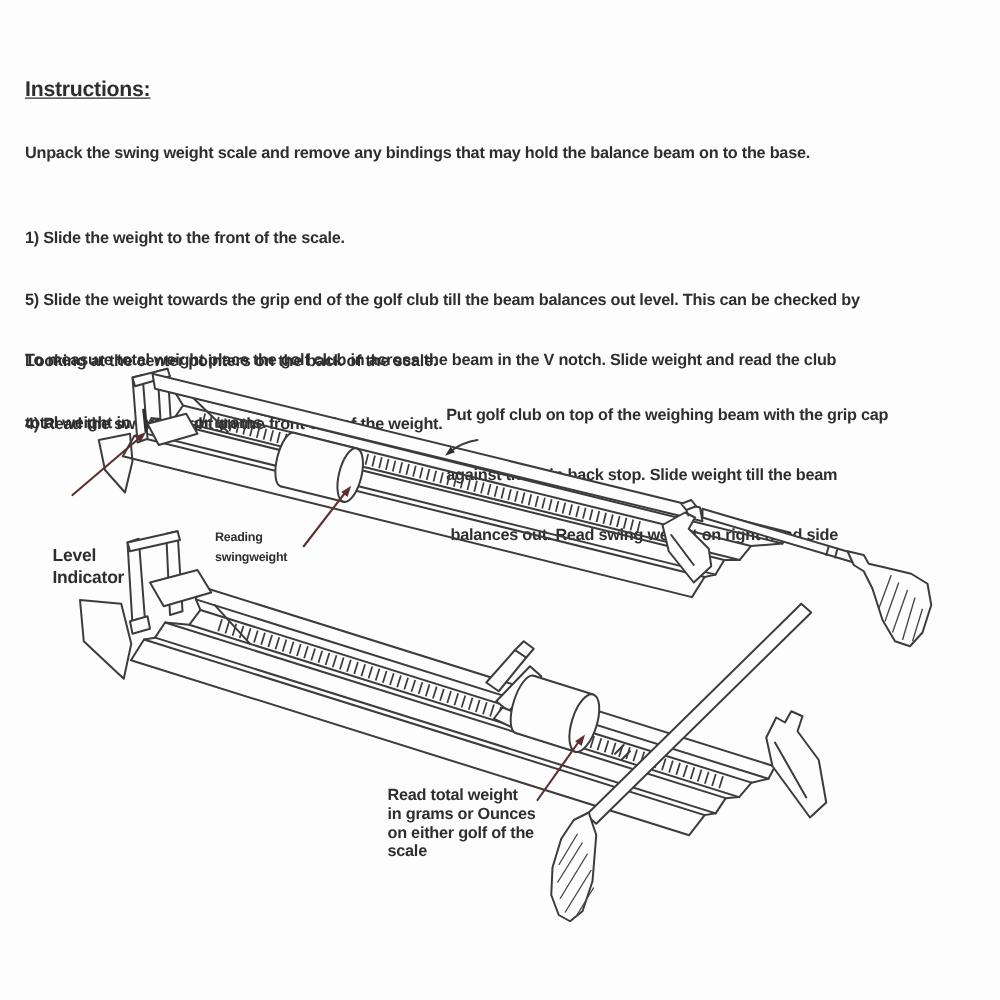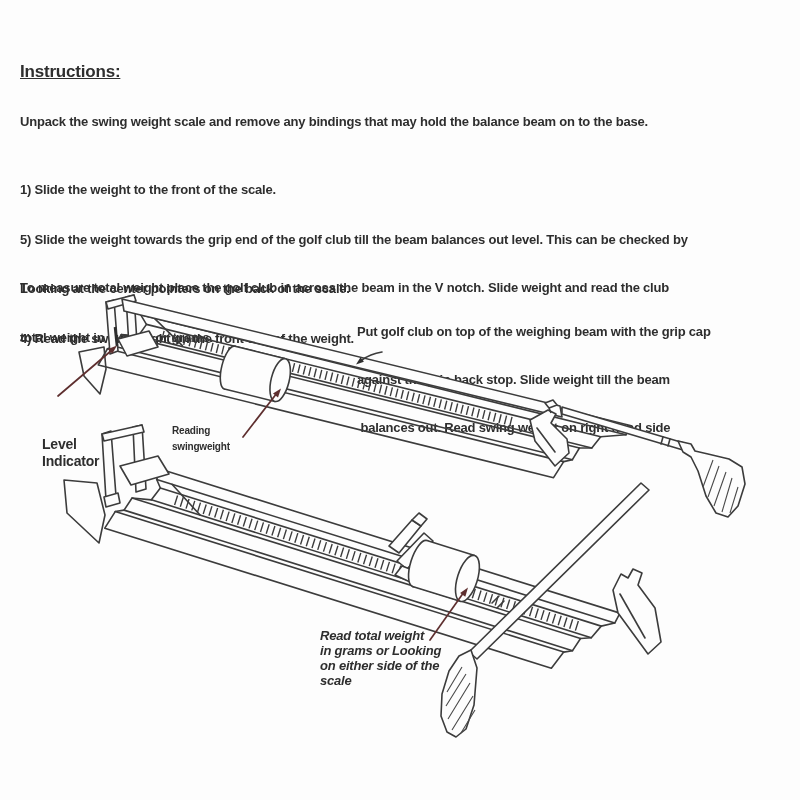--- a/index.html
+++ b/index.html
@@ -11,21 +11,21 @@
   }
   .txt{position:absolute;font-weight:700;letter-spacing:-0.2px;}
   .body-block{font-size:13px;line-height:16.5px;white-space:pre;}
   #heading{left:20px;top:62px;font-size:17px;text-decoration:underline;}
   #intro{left:20px;top:81px;}
   #steps{left:20px;top:149px;}
   #total-weight{left:20px;top:247px;}
   #put-club{left:357px;top:292px;font-size:13px;line-height:16px;white-space:pre;}
   #level-indicator-label{left:42px;top:412px;font-size:14px;line-height:17px;margin-top:24px;}
   #reading-swingweight-label{left:172px;top:423px;font-size:10px;line-height:15.5px;}
-  #read-total-label{left:320px;top:628px;font-size:13px;line-height:15px;font-style:italic;}
+  #read-total-label{left:310px;top:628px;font-size:13px;line-height:15px;}
   svg{position:absolute;left:0;top:0;}
   .ink{stroke:#3c3c3c;stroke-width:1.6;fill:none;stroke-linecap:round;stroke-linejoin:round;}
   .ink-fill{stroke:#3c3c3c;stroke-width:1.6;fill:#fdfdfd;stroke-linejoin:round;}
   .hatch{stroke:#4a4a4a;stroke-width:1.1;fill:none;}
   .ticks{stroke:#3c3c3c;fill:none;}
   .leader{stroke:#5e2f2f;stroke-width:1.7;fill:none;stroke-linecap:round;}
   .leader-head{fill:#5e2f2f;stroke:none;}
   .ink-head{fill:#2e2e2e;stroke:none;}
 </style>
 </head>
@@ -62,22 +62,22 @@
     <div>Indicator</div>
   </div>
 
   <div id="reading-swingweight-label" class="txt">
     <div>Reading</div>
     <div>swingweight</div>
   </div>
 
   <div id="read-total-label" class="txt">
     <div>Read total weight</div>
-    <div>in grams or Looking</div>
-    <div>on either side of the</div>
+    <div>in grams or Ounces</div>
+    <div>on either golf of the</div>
     <div>scale</div>
   </div>
 
   <svg width="800" height="800" viewBox="0 0 800 800">
 
     <g>
 
       <g transform="translate(143,305) rotate(13.9)">
         <path class="ink" d="M0,0 H502 M0,10 H500 M0,0 V10 M502,0 L500,10"></path>
         <path class="ink" d="M14,10 L48,30"></path>

